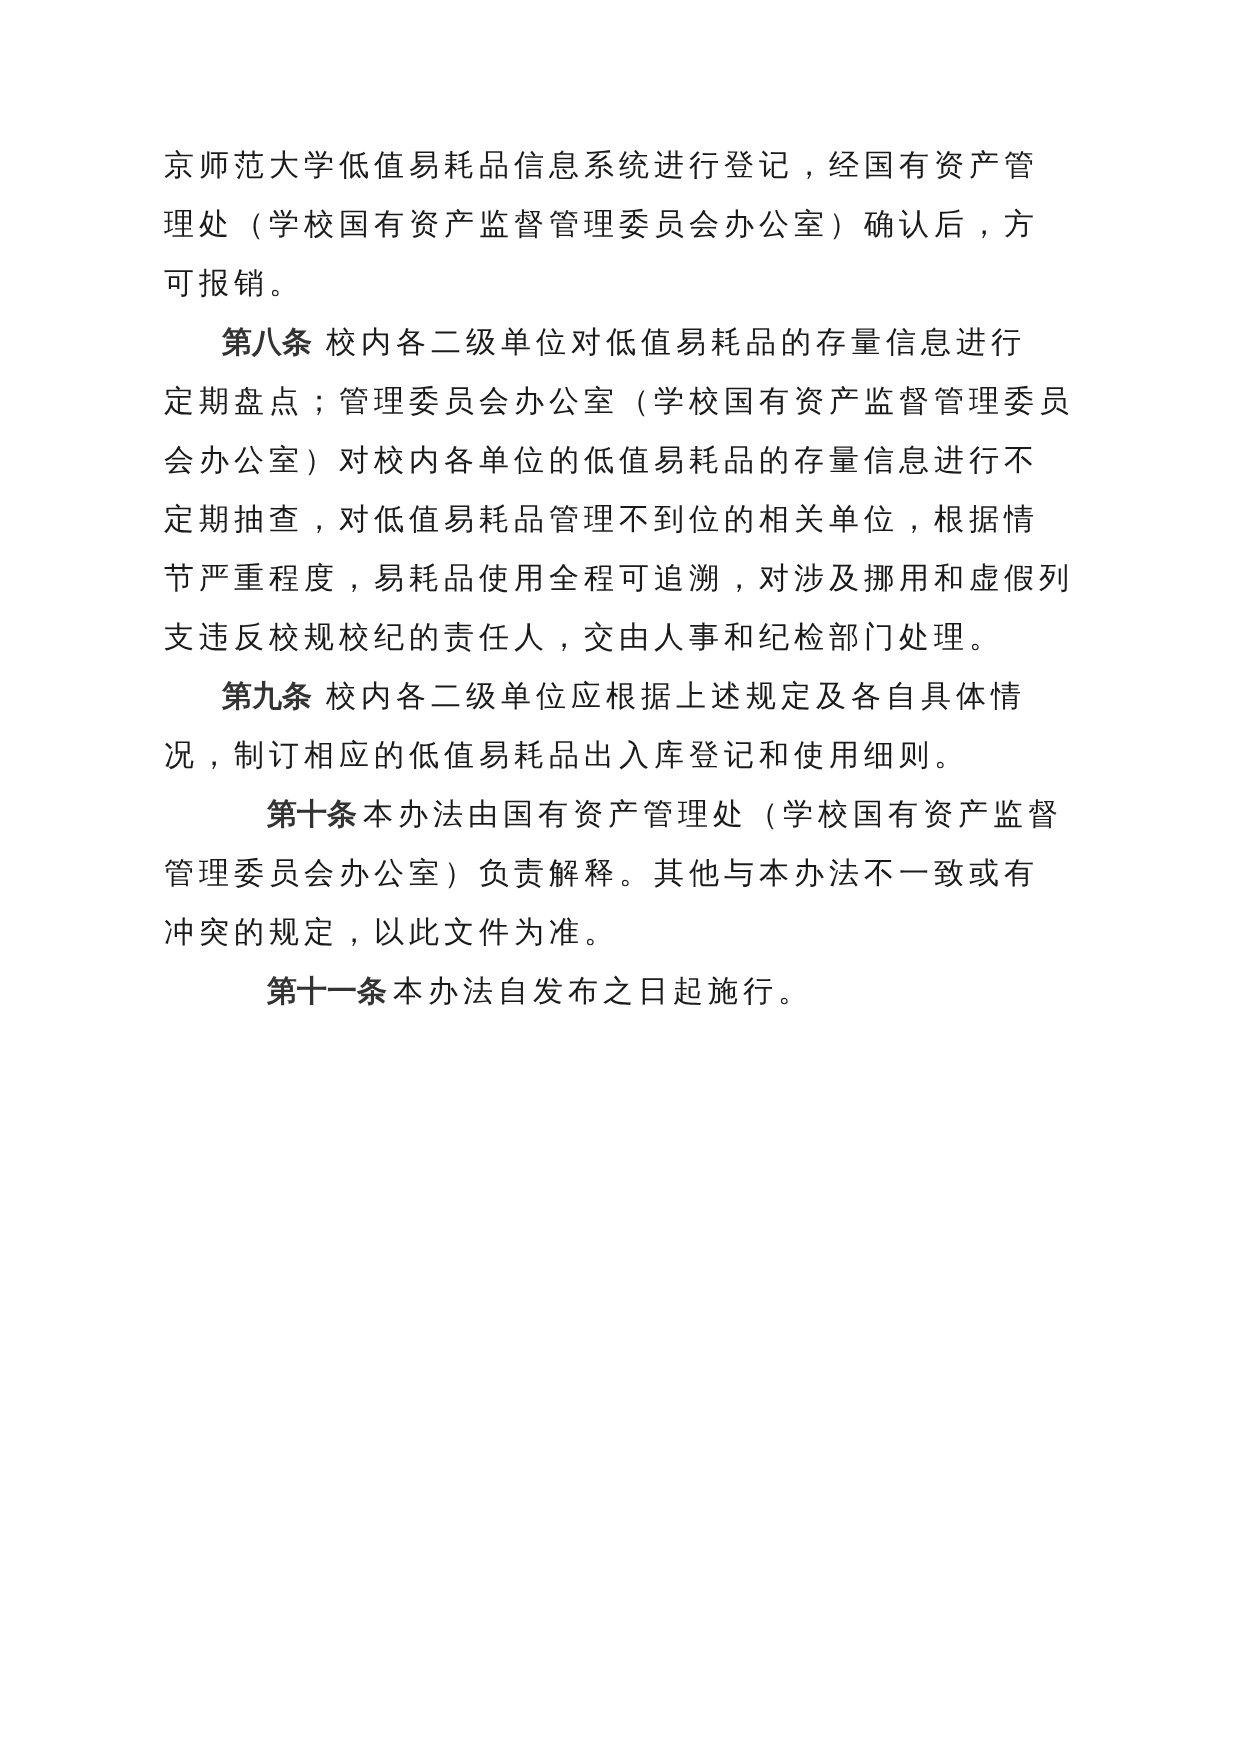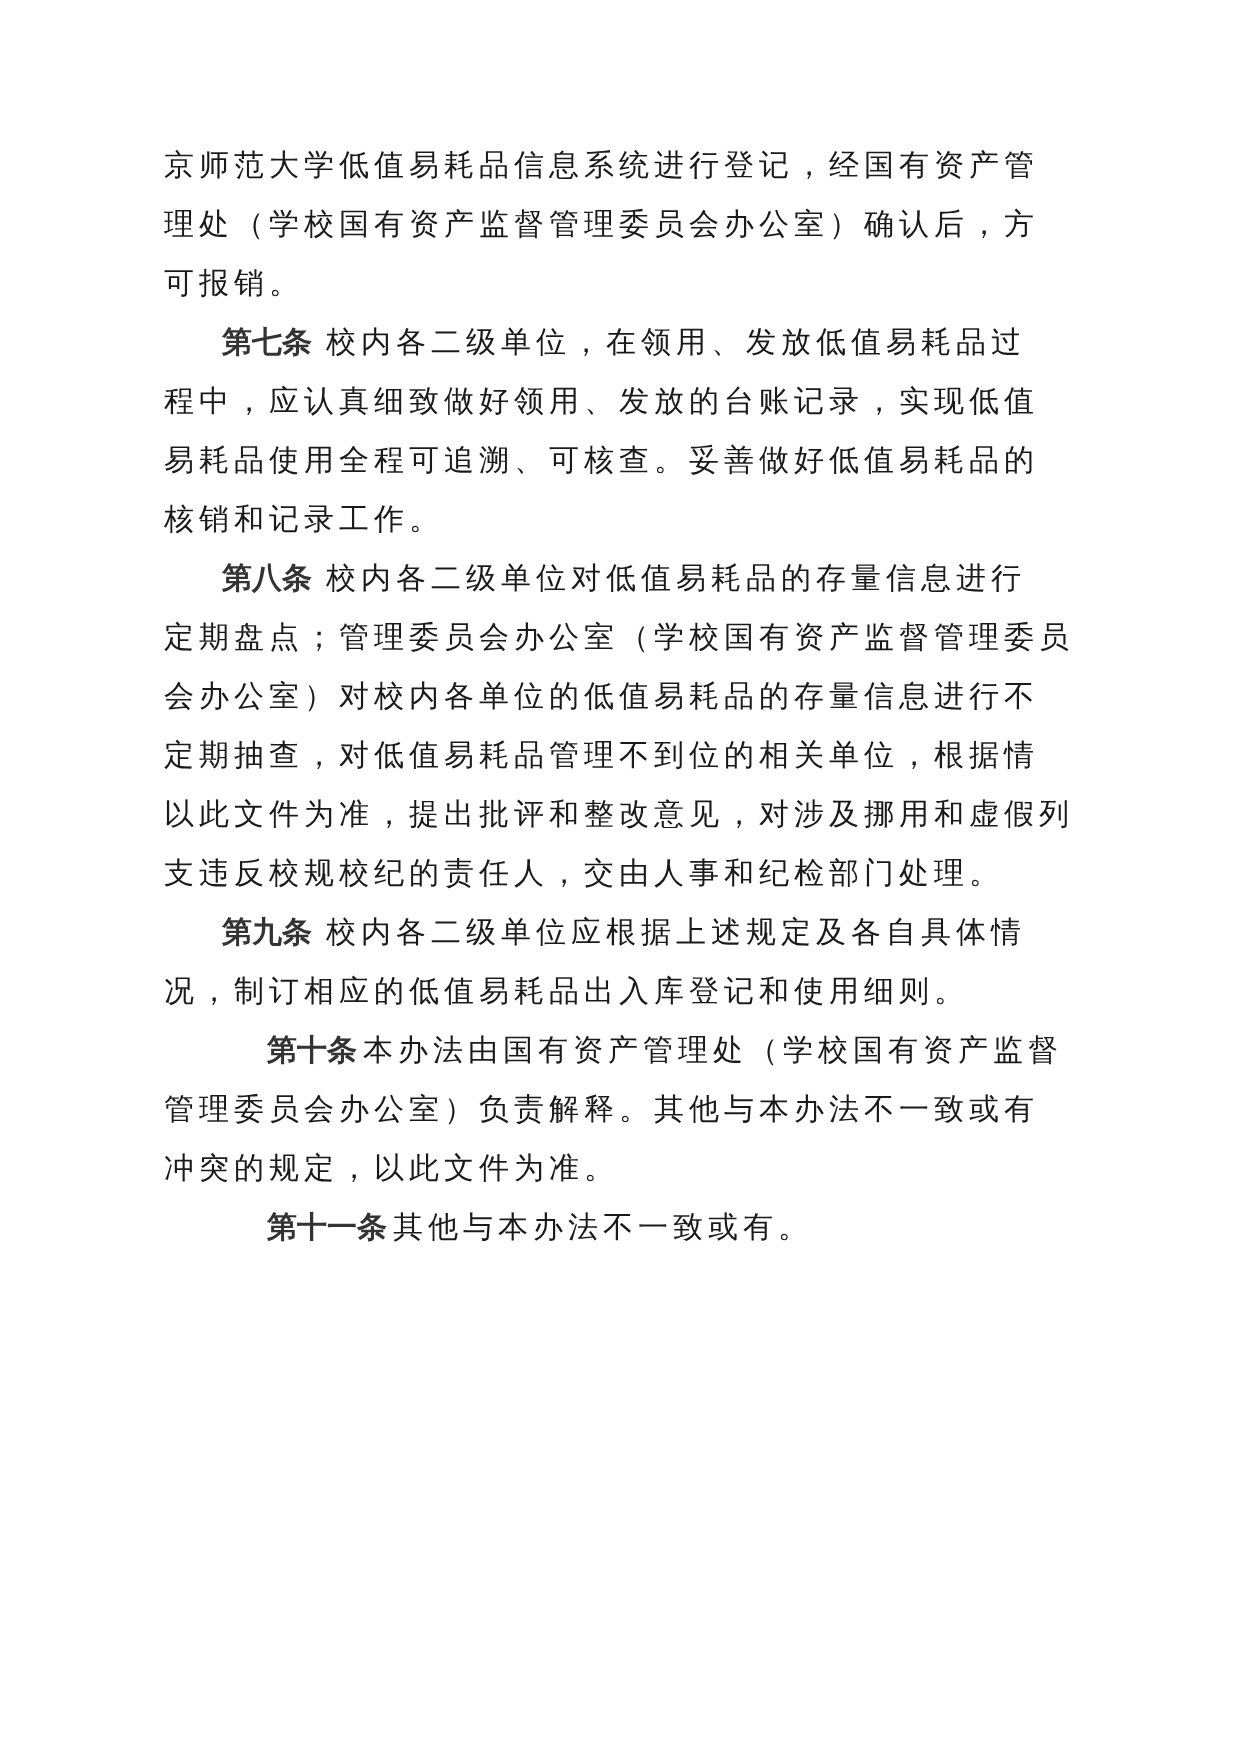--- a/index.html
+++ b/index.html
@@ -27,45 +27,39 @@
 
 <div class="page">
   <div class="content">
 
     <div>
       <div class="line">京师范大学低值易耗品信息系统进行登记，经国有资产管</div>
       <div class="line">理处（学校国有资产监督管理委员会办公室）确认后，方</div>
       <div class="line">可报销。</div>
     </div>
 
-    <div>
-      <div class="line indent"><span class="article-no">第七条</span><span>校内各二级单位，在领用、发放低值易耗品过</span></div>
-      <div class="line">程中，应认真细致做好领用、发放的台账记录，实现低值</div>
-      <div class="line">易耗品使用全程可追溯、可核查。妥善做好低值易耗品的</div>
-      <div class="line">核销和记录工作。</div>
-    </div>
 
     <div>
       <div class="line indent"><span class="article-no">第八条</span><span>校内各二级单位对低值易耗品的存量信息进行</span></div>
       <div class="line">定期盘点；管理委员会办公室（学校国有资产监督管理委员</div>
       <div class="line">会办公室）对校内各单位的低值易耗品的存量信息进行不</div>
       <div class="line">定期抽查，对低值易耗品管理不到位的相关单位，根据情</div>
-      <div class="line">以此文件为准，提出批评和整改意见，对涉及挪用和虚假列</div>
+      <div class="line">节严重程度，易耗品使用全程可追溯，对涉及挪用和虚假列</div>
       <div class="line">支违反校规校纪的责任人，交由人事和纪检部门处理。</div>
     </div>
 
     <div>
       <div class="line indent"><span class="article-no">第九条</span><span>校内各二级单位应根据上述规定及各自具体情</span></div>
       <div class="line">况，制订相应的低值易耗品出入库登记和使用细则。</div>
     </div>
 
     <div>
       <div class="line indent"><span class="article-no tight">第十条</span><span>本办法由国有资产管理处（学校国有资产监督</span></div>
       <div class="line">管理委员会办公室）负责解释。其他与本办法不一致或有</div>
       <div class="line">冲突的规定，以此文件为准。</div>
     </div>
 
     <div>
-      <div class="line indent"><span class="article-no tight">第十一条</span><span>其他与本办法不一致或有。</span></div>
+      <div class="line indent"><span class="article-no tight">第十一条</span><span>本办法自发布之日起施行。</span></div>
     </div>
 
   </div>
 </div>
 
 </body></html>

